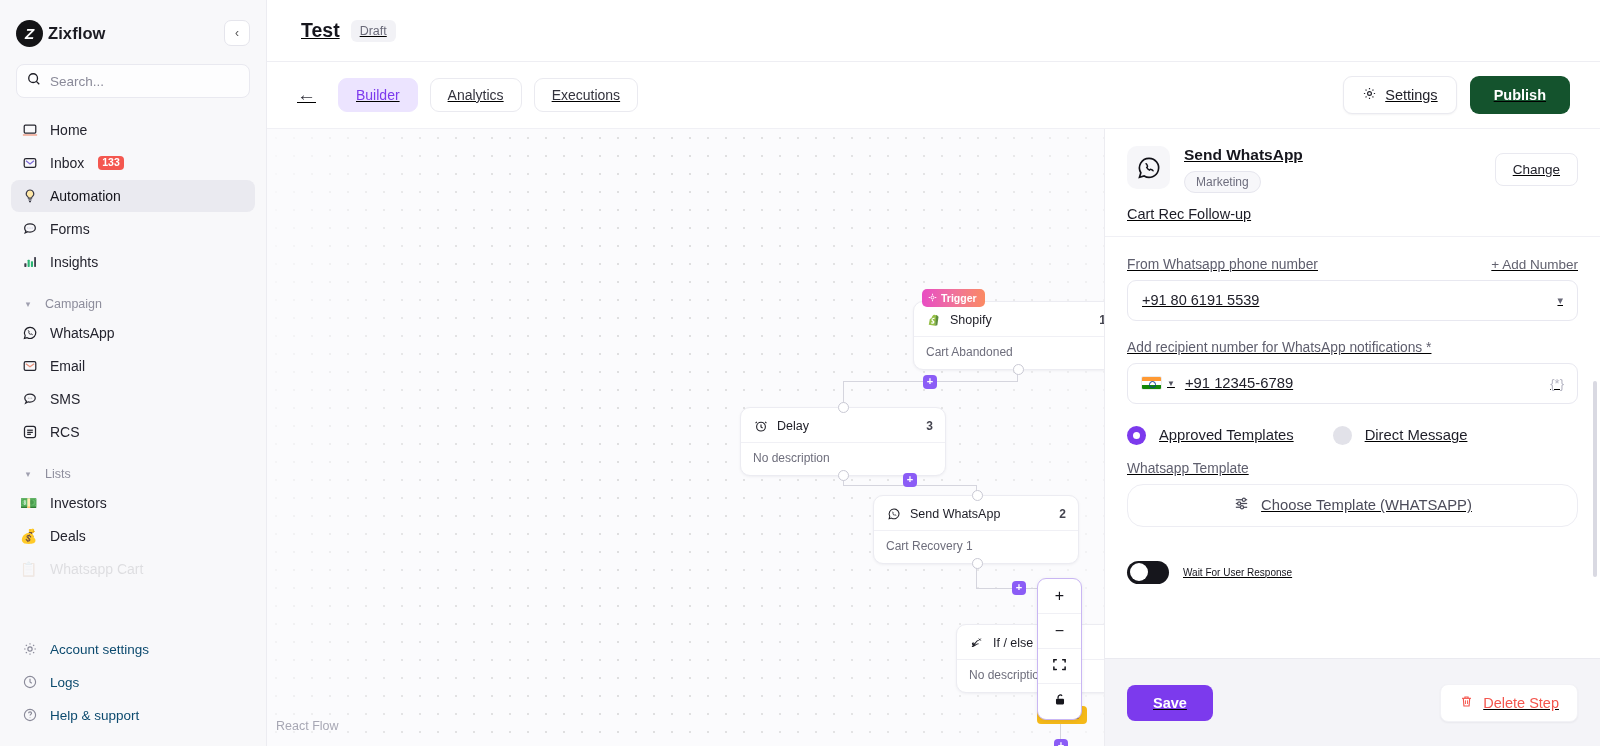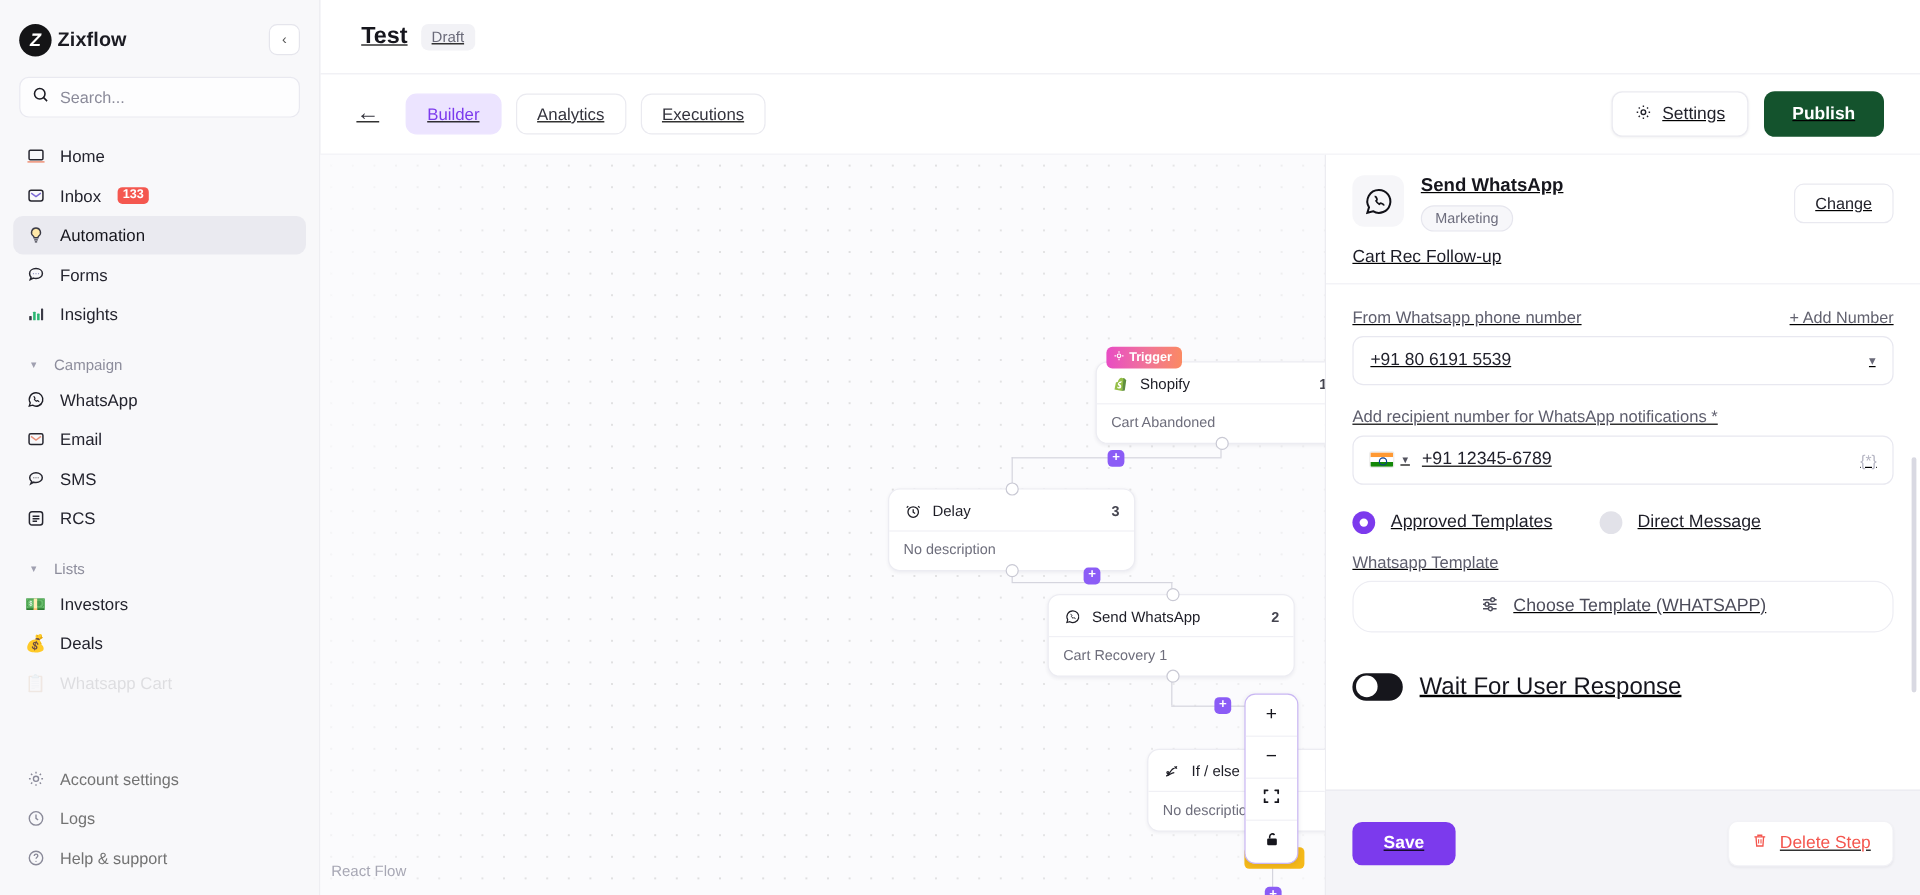--- a/index.html
+++ b/index.html
@@ -58,21 +58,21 @@
   .sec-head {
     display: flex; align-items: center; gap: 10px;
     font-size: 12.5px; color: #8d8d9c; padding: 0 10px;
     height: 26px; margin-top: 13px; cursor: pointer;
   }
   .chev { font-size: 9px; color: #a0a0b0; width: 14px; text-align:center; display:inline-block;}
   .emoji-ico { font-size: 14px; line-height: 1; }
   .fade-item { opacity: .12; }
 
   .sb-bottom { padding: 6px 11px 14px; }
-  .sb-bottom .nav-item { color: #737373; font-size: 13.5px; }
+  .sb-bottom .nav-item { color: #0c4a6e; font-size: 13.5px; }
 
   
   .main { flex: 1; display: flex; flex-direction: column; min-width: 0; background: #fff; text-decoration: underline; }
   .titlebar {
     height: 62px; border-bottom: 1px solid #eeeef3;
     display: flex; align-items: center; padding: 0 34px; gap: 11px;
   }
   .page-title { font-size: 19.5px; font-weight: bold; color: #16161d; }
   .draft-chip {
     background: #f2f2f6; color: #6a6a79; font-size: 12.5px;
@@ -246,21 +246,21 @@
     height: 43px; border: 1px solid #ededf3; border-radius: 16px;
     display: flex; align-items: center; justify-content: center; gap: 11px;
     font-size: 14.8px; color: #4c4c5a; cursor: pointer;
   }
   .toggle-row { display: flex; align-items: center; gap: 14px; margin-top: 34px; }
   .toggle {
     width: 42px; height: 23px; border-radius: 12px; background: #16161c;
     display: flex; align-items: center; padding: 2.5px; cursor: pointer; flex:0 0 42px;
   }
   .toggle .knob { width: 18px; height: 18px; border-radius: 50%; background: #fff; }
-  .toggle-label { font-size: 20px; color: #15151d; font-weight: 500; }
+  .toggle-label { font-size: 10px; color: #15151d; font-weight: 500; }
 
   .panel-scroll {
     position: absolute; right: 3px; top: 144px; width: 4px; height: 196px;
     background: #d9d9e2; border-radius: 3px; z-index: 8; cursor: pointer;
   }
   .panel-foot {
     height: 88px; background: #f4f4f8; border-top: 1px solid #eaeaf0;
     display: flex; align-items: center; padding: 0 22px;
   }
   .btn-save {

